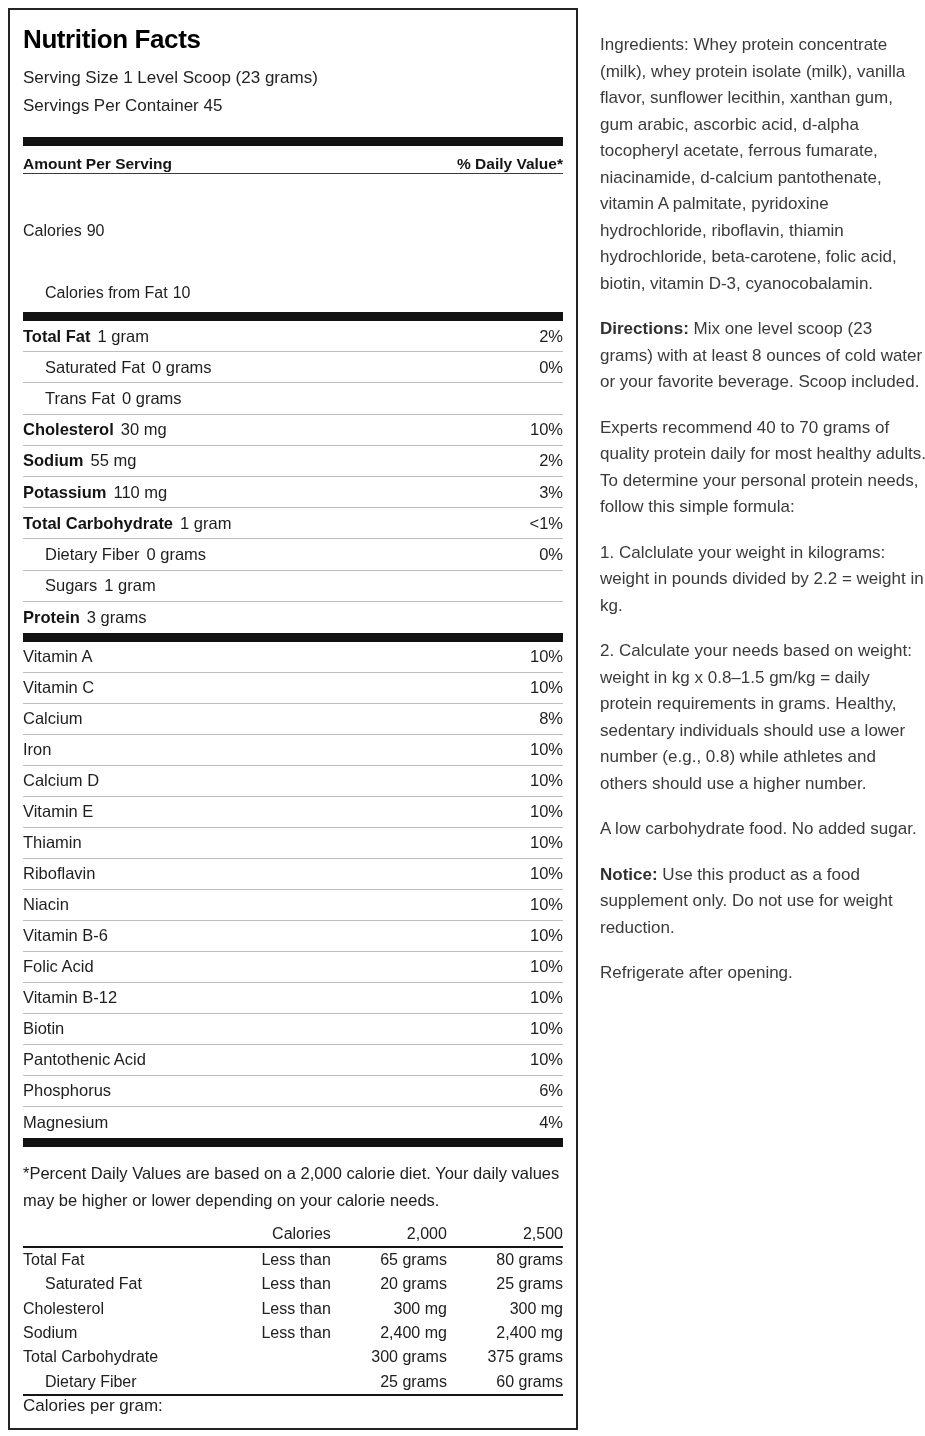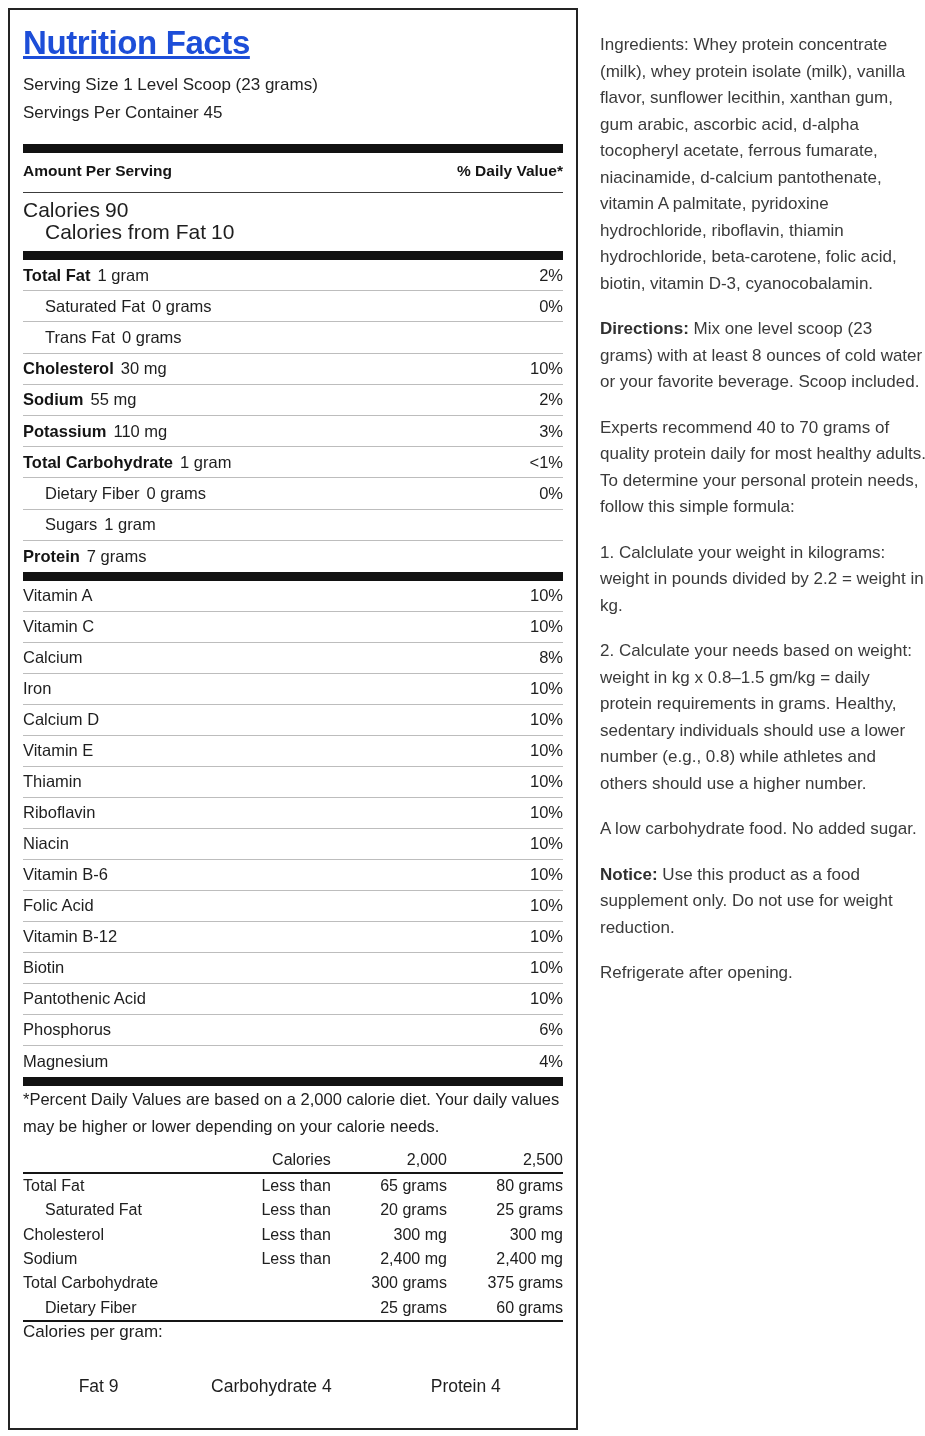--- a/index.html
+++ b/index.html
@@ -7,47 +7,47 @@
     width:925px;height:1436px;position:relative;background:#ffffff;
     font-family:"Liberation Sans","DejaVu Sans",sans-serif;color:#1e1e1e;
     overflow:hidden;
   }
   
   .nf-box{
     position:absolute;left:8px;top:8px;width:570px;height:1422px;
     border:2px solid #242424;box-sizing:border-box;background:#fff;
     padding:0 13px;
   }
-  .nf-title{font-size:33px;font-weight:bold;color:#1d4ed8;margin:14px 0 0;letter-spacing:-0.4px;text-decoration:underline;}
+  .nf-title{font-size:26px;font-weight:bold;color:#000000;margin:14px 0 0;letter-spacing:-0.4px;}
   .serving-line{font-size:17px;line-height:19px;margin-top:9px;color:#232323;}
   .serving-line.first{margin-top:13px;}
   .bar{height:9px;background:#121212;}
   .bar.b1{margin-top:22px;}
   .bar.b2{margin-top:0;}
   .aps{
     display:flex;justify-content:space-between;align-items:flex-end;
     font-weight:bold;font-size:15.5px;color:#151515;
-    padding:9px 0 12px;border-bottom:1.5px solid #3c3c3c;
+    padding:9px 0 0;border-bottom:1.5px solid #3c3c3c;
   }
   .cal-block{padding:6px 0 9px;}
-  .cal-row{font-size:21px;line-height:21.5px;}
+  .cal-row{font-size:16px;line-height:21.5px;margin-top:40px;}
   .cal-row .rval{margin-left:5px;}
   .cal-row.indent{padding-left:22px;}
   .n-row,.v-row{
     display:flex;align-items:center;font-size:16.5px;
     border-bottom:1px solid #bdbdbd;box-sizing:border-box;
   }
   .n-row{height:31.2px;}
   .v-row{height:31px;}
   .n-row:last-child,.v-row:last-child{border-bottom:none;}
   .n-row.indent{padding-left:22px;}
   .n-row.bold-name .n-name{font-weight:bold;color:#141414;}
   .n-amt{margin-left:7px;text-align:center;}
   .n-dv,.v-dv{margin-left:auto;}
-  .footnote{margin:0;font-size:16.5px;line-height:27px;color:#202020;}
+  .footnote{margin:0;padding-top:13px;font-size:16.5px;line-height:27px;color:#202020;}
   table.dv-table{
     width:100%;border-collapse:collapse;table-layout:fixed;
     margin-top:8px;font-size:16px;color:#202020;
   }
   table.dv-table th,table.dv-table td{
     padding:0;font-weight:normal;text-align:left;line-height:24.3px;
     white-space:nowrap;overflow:visible;
   }
   table.dv-table .num{text-align:right;}
   table.dv-table thead tr{border-bottom:2px solid #151515;}
@@ -134,21 +134,21 @@
     <span class="n-amt">0 grams</span>
     <span class="n-dv">0%</span>
   </div>
       <div class="n-row indent">
     <span class="n-name">Sugars</span>
     <span class="n-amt">1 gram</span>
     <span class="n-dv"></span>
   </div>
       <div class="n-row bold-name">
     <span class="n-name">Protein</span>
-    <span class="n-amt">7 grams</span>
+    <span class="n-amt">3 grams</span>
     <span class="n-dv"></span>
   </div>
     </div>
 
   <div class="bar b2"></div>
 
   <div>
       <div class="v-row">
     <span class="v-name">Vitamin A</span>
     <span class="v-dv">10%</span>

